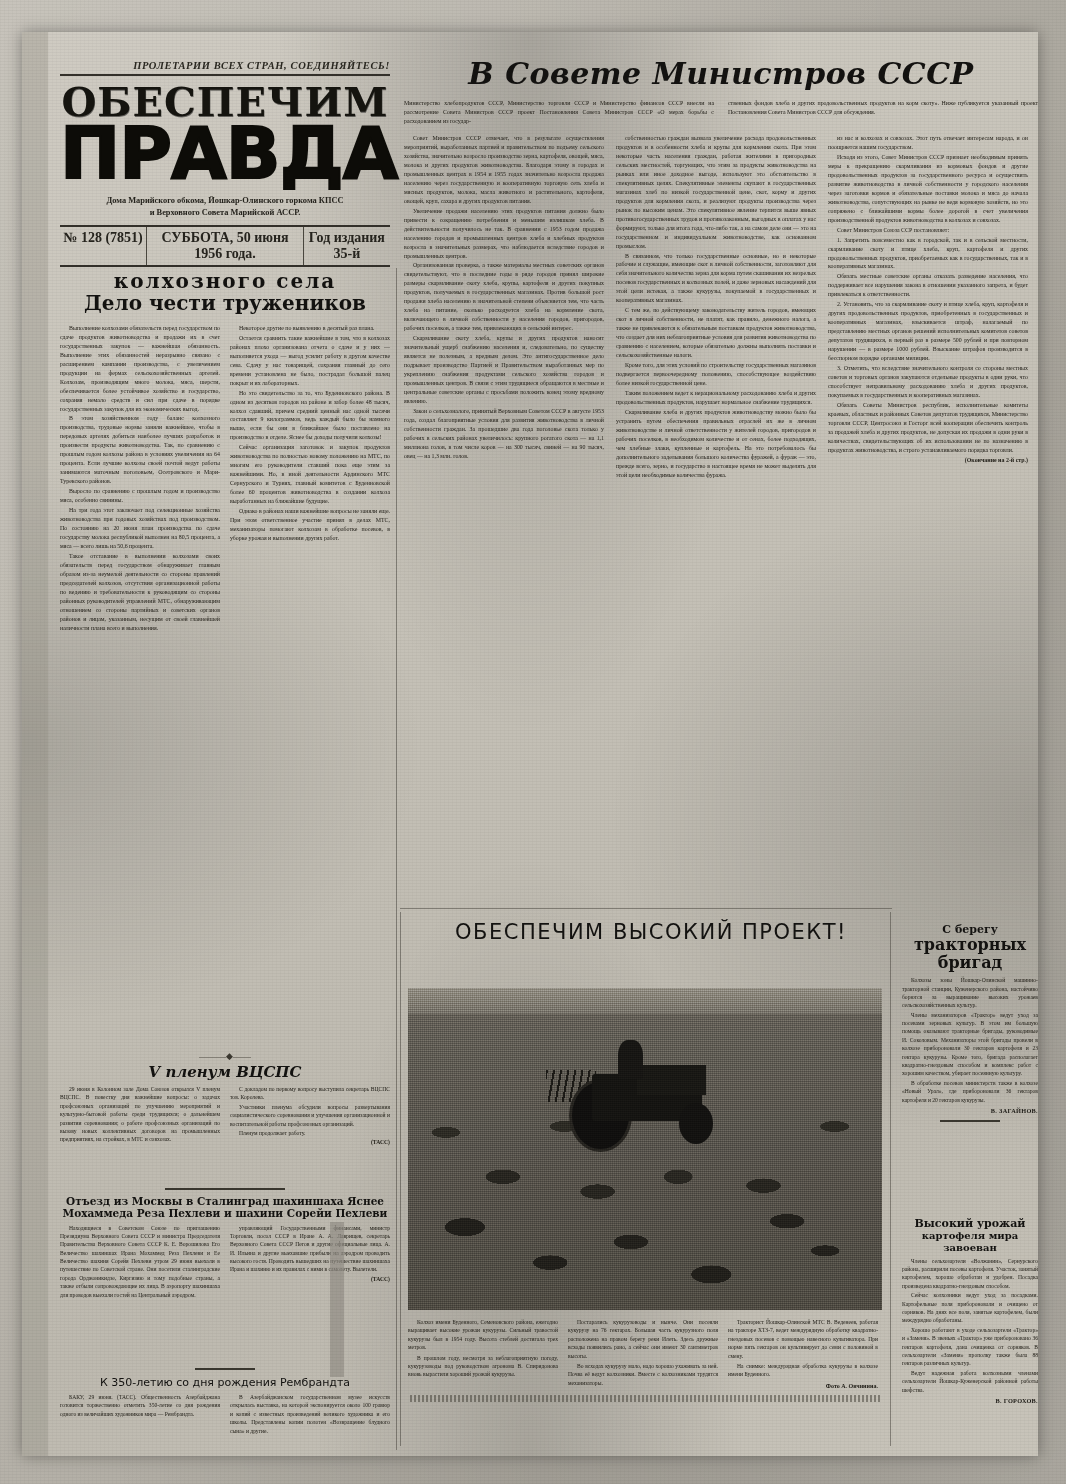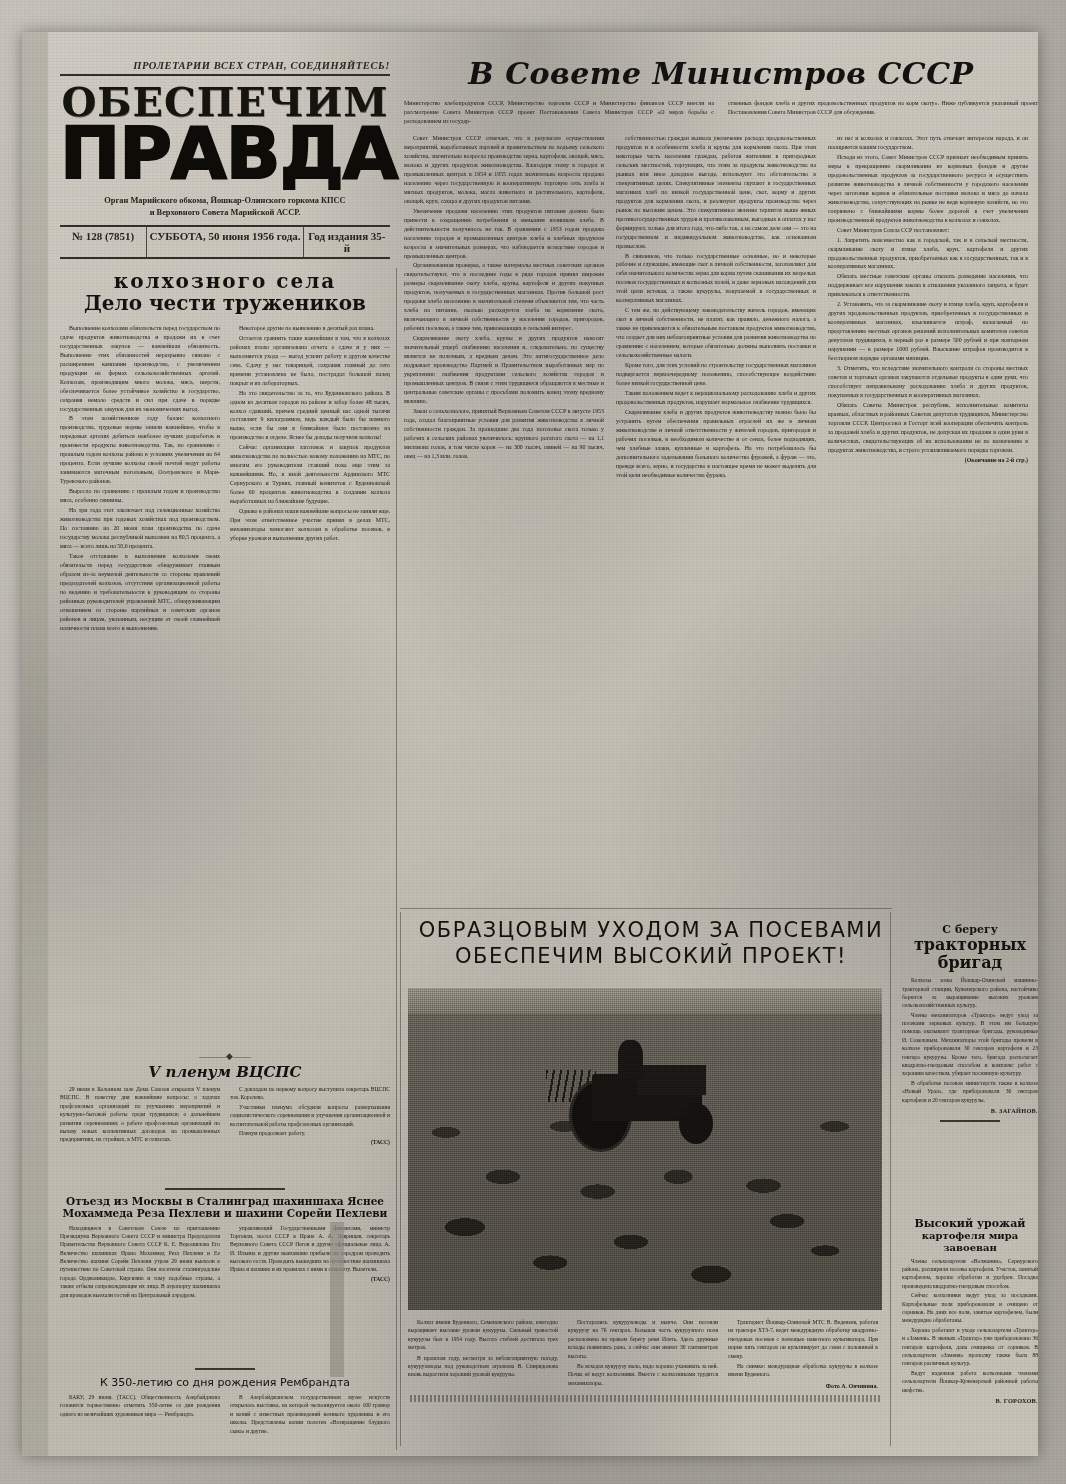--- a/index.html
+++ b/index.html
@@ -40,21 +40,21 @@
      border-bottom:2px solid #33302a;padding-bottom:3px;white-space:nowrap;}
   .title-1{font-family:"DejaVu Serif",serif;font-weight:bold;font-size:40px;
      letter-spacing:1px;text-align:center;line-height:1;margin-top:6px;color:#15140f;
      text-shadow:.5px .5px 0 rgba(0,0,0,.5);}
   .title-2{font-family:"DejaVu Sans",sans-serif;font-weight:bold;font-size:72px;
      letter-spacing:-1px;text-align:center;line-height:.92;margin-top:-2px;color:#0d0c08;
      -webkit-text-stroke:2px #0d0c08;}
   .organ{font-size:8.4px;font-weight:bold;text-align:center;line-height:1.35;
      margin-top:9px;color:#26241e;}
   .issue-bar{display:flex;margin-top:7px;border-top:2px solid #33302a;border-bottom:2px solid #33302a;
-     font-size:11px;font-weight:bold;color:#26241e;}
+     font-size:14px;font-weight:bold;color:#26241e;}
   .issue-bar div{padding:3px 2px;text-align:center;}
   .ib-l{width:26%;border-right:1px solid #4a473f;}
   .ib-c{width:48%;border-right:1px solid #4a473f;}
   .ib-r{width:26%;}
 
   
   .hl-serif{font-family:"DejaVu Serif",serif;font-weight:bold;text-align:center;
      color:#131210;line-height:1.12;}
   .hl-ital{font-family:"DejaVu Serif",serif;font-weight:bold;font-style:italic;
      text-align:center;color:#131210;}
@@ -119,21 +119,21 @@
 <body>
 
 <div id="scan">
   <div id="sheet">
 
     <div id="masthead">
       <div class="slogan">ПРОЛЕТАРИИ ВСЕХ СТРАН, СОЕДИНЯЙТЕСЬ!</div>
       <div class="title-1">ОБЕСПЕЧИМ</div>
       <div class="title-2">ПРАВДА</div>
       <div class="organ">
-        <div>Орган Марийского обкома, Йошкар-Олинского горкома КПСС</div>
+        <div>Дома Марийского обкома, Йошкар-Олинского горкома КПСС</div>
         <div>и Верховного Совета Марийской АССР.</div>
       </div>
       <div class="issue-bar">
         <div class="ib-l">№ 128 (7851)</div>
         <div class="ib-c">СУББОТА, 50 июня 1956 года.</div>
         <div class="ib-r">Год издания 35-й</div>
       </div>
     </div>
 
     <div style="position:absolute;left:38px;top:238px;width:330px;">
@@ -234,21 +234,20 @@
           <p>Обязать местные советские органы отказать разведение населения, что поддерживает все нарушения закона в отношении указанного запрета, и будет привлекаться к ответственности.</p>
             <p>2. Установить, что за скармливание скоту и птице хлеба, круп, картофеля и других продовольственных продуктов, приобретенных в государственных и кооперативных магазинах, взыскивается штраф, налагаемый по представлению местных органов решений исполнительных комитетов советов депутатов трудящихся, в первый раз в размере 500 рублей и при повторном нарушении — в размере 1000 рублей. Взыскание штрафов производится в бесспорном порядке органами милиции.</p>
           <p>3. Отметить, что вследствие значительного контроля со стороны местных советов и торговых органов закупаются отдельные продукты в одни руки, что способствует неправильному расходованию хлеба и других продуктов, покупаемых в государственных и кооперативных магазинах.</p>
             <p>Обязать Советы Министров республик, исполнительные комитеты краевых, областных и районных Советов депутатов трудящихся, Министерство торговли СССР, Центросоюз и Госторг всей кооперации обеспечить контроль за продажей хлеба и других продуктов, не допуская их продажи в одни руки в количествах, свидетельствующих об их использовании не по назначению в продуктах животноводства, и строго устанавливаемого порядка торговли.</p>
           <div style="text-align:right;font-weight:bold;font-size:5.9px;">(Окончание на 2-й стр.)</div>
         </div>
       </div>
     </div>
 
     <div style="position:absolute;left:382px;top:886px;width:494px;">
-      <div class="hl-sans" style="font-size:21px;letter-spacing:1.5px;">ОБРАЗЦОВЫМ УХОДОМ ЗА ПОСЕВАМИ</div>
       <div class="hl-sans" style="font-size:21px;letter-spacing:1.5px;margin-top:2px;">ОБЕСПЕЧИМ ВЫСОКИЙ ПРОЕКТ!</div>
     </div>
 
     <div class="photo" style="position:absolute;left:386px;top:956px;width:474px;height:322px;">
       <div class="sky"></div>
       <div class="field"></div>
       <div class="tractor">
         <div class="cult"></div>
         <div class="wheel-b"></div>
         <div class="body"></div>

